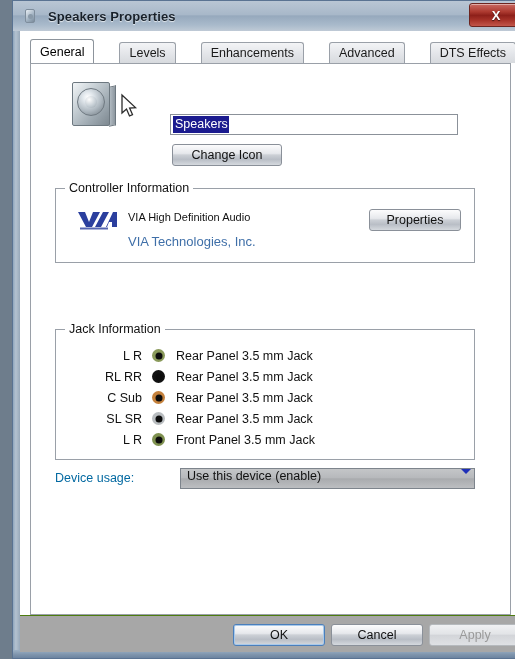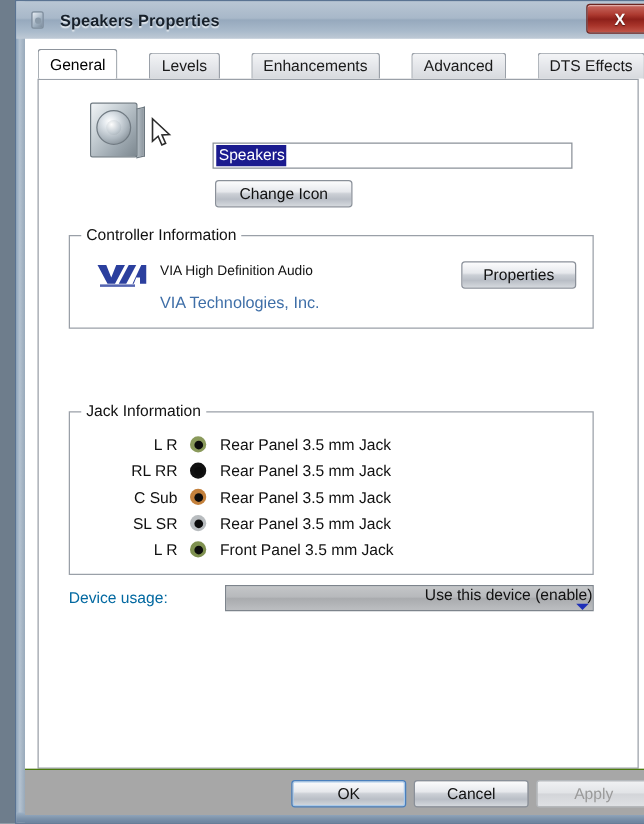--- a/index.html
+++ b/index.html
@@ -335,23 +335,22 @@
     color: #0369a1;
   }
   .combo {
     position: absolute;
     left: 160px; top: 437px;
     width: 295px; height: 21px;
     border: 1px solid #7d848c;
     box-sizing: border-box;
     background: linear-gradient(to bottom, #c4c6c8 0%, #b7b9bc 45%, #a9abae 52%, #bcbec1 100%);
     display: flex;
-    align-items: flex-end;
+    align-items: flex-start;
     cursor: pointer;
-    flex-direction: column;
   }
   .combo-text {
     font-size: 12.5px;
     color: #111;
     margin-left: 6px;
     flex: 1 1 auto;
     white-space: nowrap;
     overflow: hidden;
   }
   .combo-arrow {

